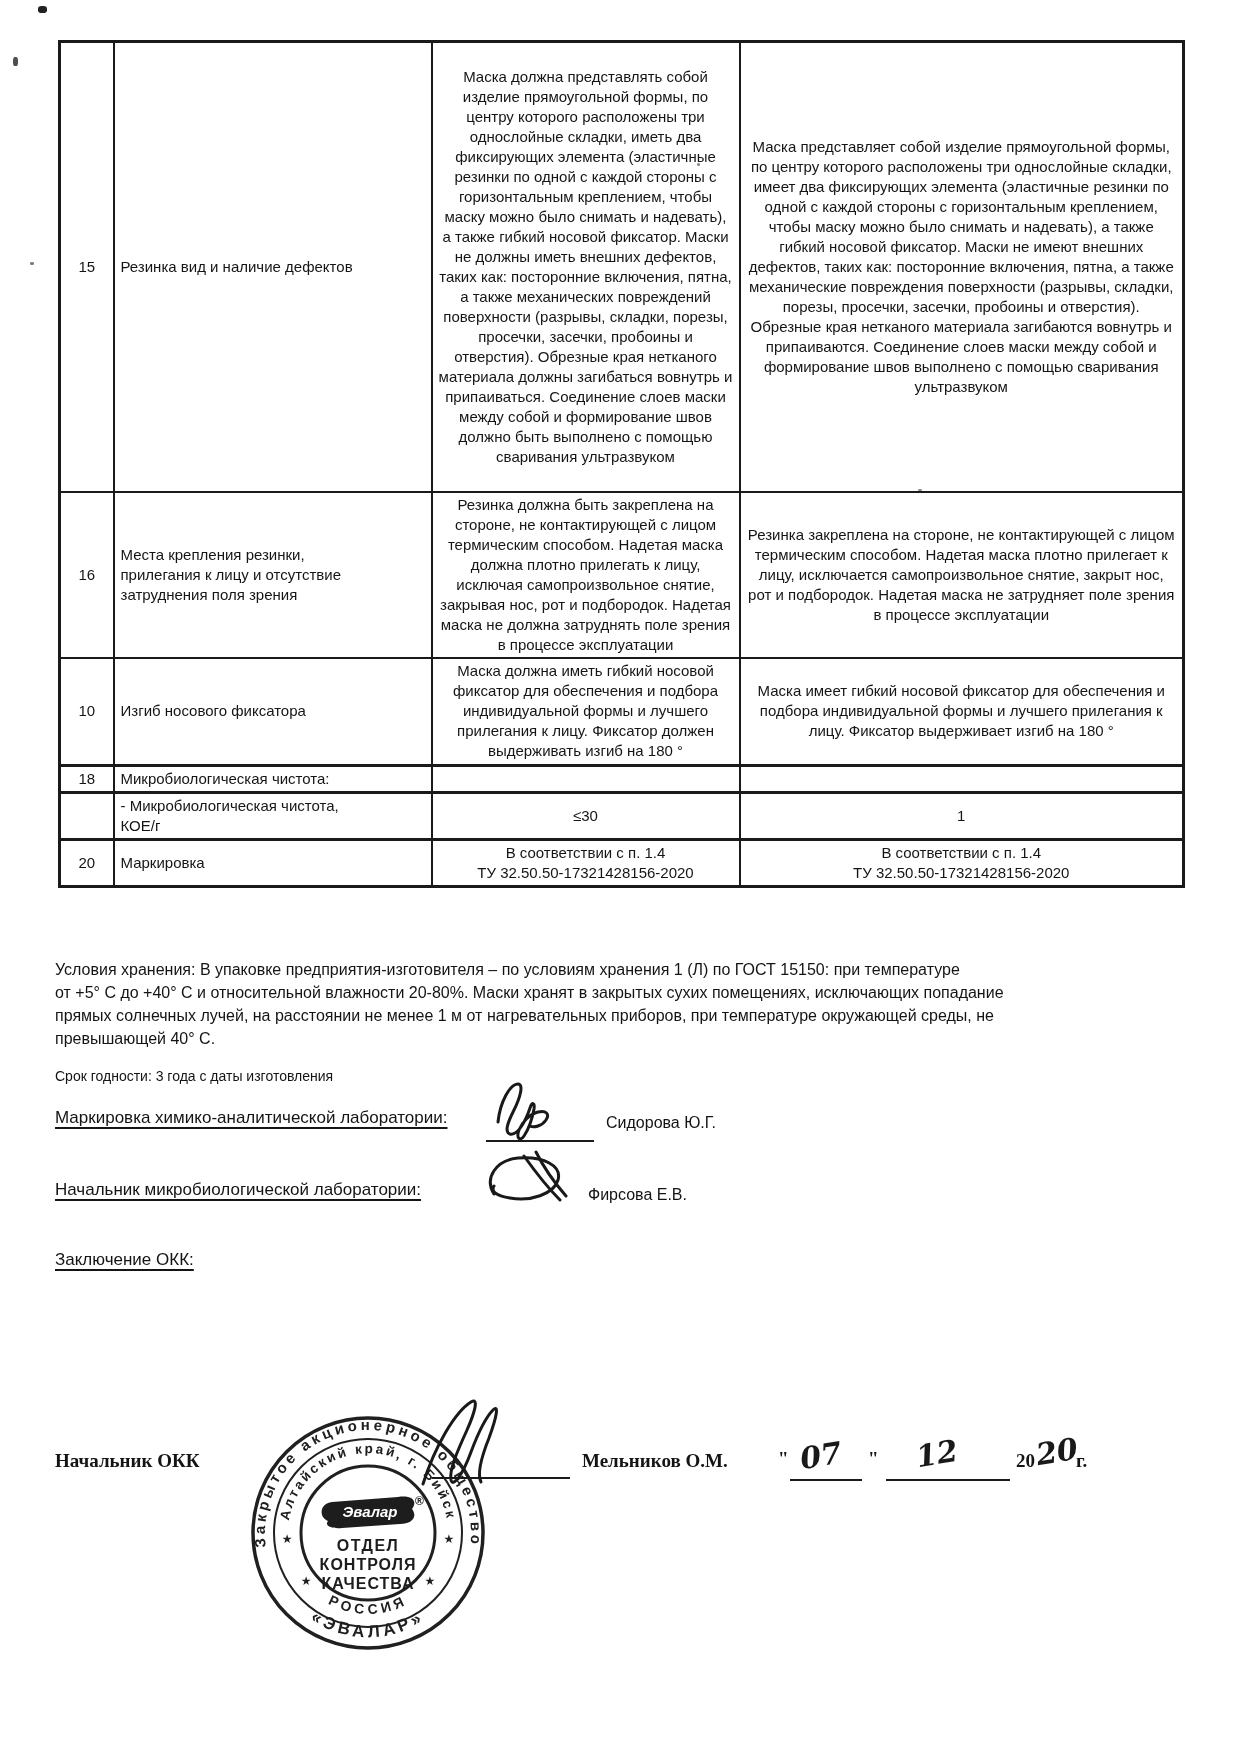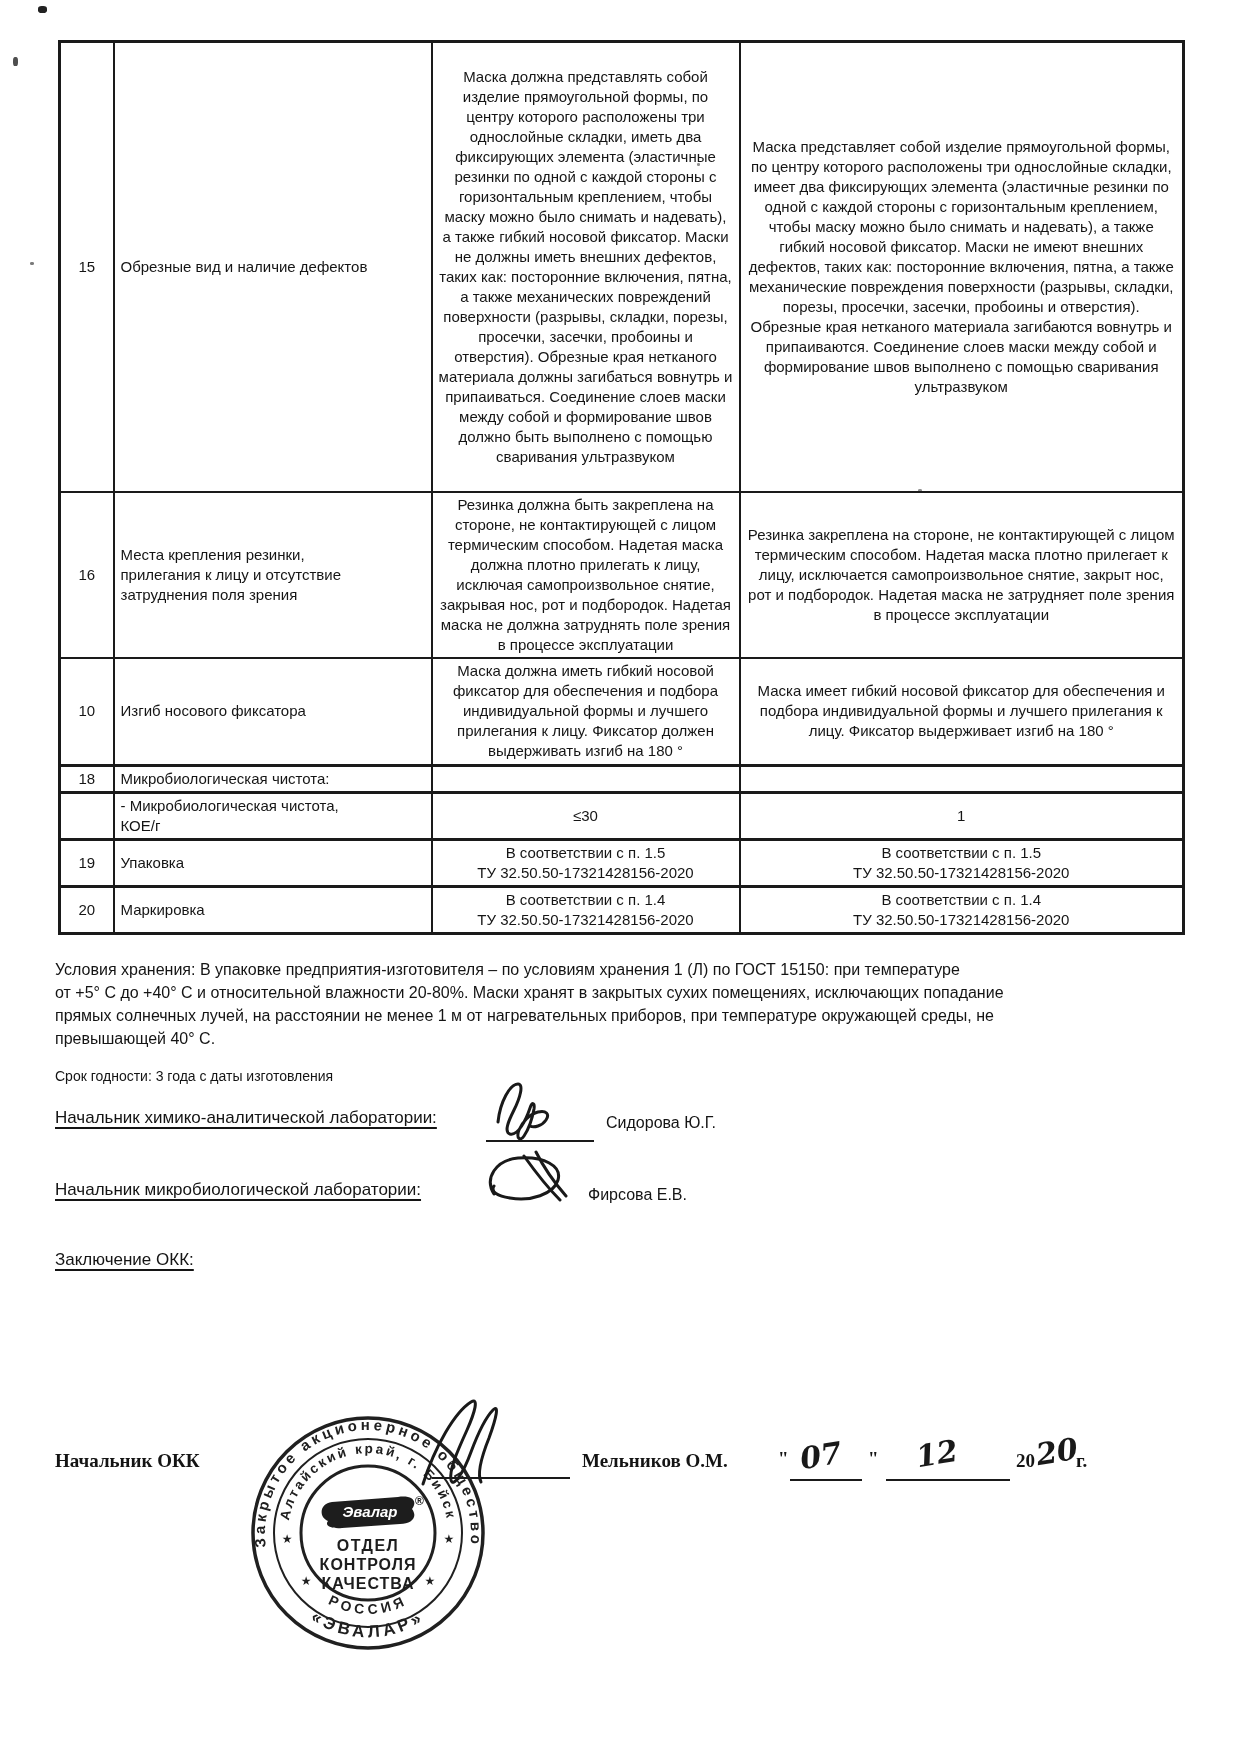--- a/index.html
+++ b/index.html
@@ -45,21 +45,21 @@
   <table class="spec">
     <colgroup>
         <col style="width:54px">
         <col style="width:318px">
         <col style="width:308px">
         <col style="width:444px">
       </colgroup>
     <tbody>
         <tr class="r15">
       <td class="td-num">15</td>
-      <td class="td-name">Обрезные вид и наличие дефектов</td>
+      <td class="td-name">Резинка вид и наличие дефектов</td>
       <td class="td-val">Маска должна представлять собой изделие прямоугольной формы, по центру которого расположены три однослойные складки, иметь два фиксирующих элемента (эластичные резинки по одной с каждой стороны с горизонтальным креплением, чтобы маску можно было снимать и надевать), а также гибкий носовой фиксатор. Маски не должны иметь внешних дефектов, таких как: посторонние включения, пятна, а также механических повреждений поверхности (разрывы, складки, порезы, просечки, засечки, пробоины и отверстия). Обрезные края нетканого материала должны загибаться вовнутрь и припаиваться. Соединение слоев маски между собой и формирование швов должно быть выполнено с помощью сваривания ультразвуком</td>
       <td class="td-val">Маска представляет собой изделие прямоугольной формы, по центру которого расположены три однослойные складки, имеет два фиксирующих элемента (эластичные резинки по одной с каждой стороны с горизонтальным креплением, чтобы маску можно было снимать и надевать), а также гибкий носовой фиксатор. Маски не имеют внешних дефектов, таких как: посторонние включения, пятна, а также механические повреждения поверхности (разрывы, складки, порезы, просечки, засечки, пробоины и отверстия). Обрезные края нетканого материала загибаются вовнутрь и припаиваются. Соединение слоев маски между собой и формирование швов выполнено с помощью сваривания ультразвуком</td>
     </tr>
     <tr class="r16">
       <td class="td-num">16</td>
       <td class="td-name">Места крепления резинки,
 прилегания к лицу и отсутствие
 затруднения поля зрения</td>
       <td class="td-val">Резинка должна быть закреплена на стороне, не контактирующей с лицом термическим способом. Надетая маска должна плотно прилегать к лицу, исключая самопроизвольное снятие, закрывая нос, рот и подбородок. Надетая маска не должна затруднять поле зрения в процессе эксплуатации</td>
       <td class="td-val">Резинка закреплена на стороне, не контактирующей с лицом термическим способом. Надетая маска плотно прилегает к лицу, исключается самопроизвольное снятие, закрыт нос, рот и подбородок. Надетая маска не затрудняет поле зрения в процессе эксплуатации</td>
@@ -76,47 +76,39 @@
       <td class="td-val"></td>
       <td class="td-val"></td>
     </tr>
     <tr class="rmb thick">
       <td class="td-num"></td>
       <td class="td-name">- Микробиологическая чистота,
 КОЕ/г</td>
       <td class="td-val">≤30</td>
       <td class="td-val">1</td>
     </tr>
-    <tr class="r19 thick">
-      <td class="td-num">19</td>
-      <td class="td-name">Упаковка</td>
-      <td class="td-val">В соответствии с п. 1.5
-ТУ 32.50.50-17321428156-2020</td>
-      <td class="td-val">В соответствии с п. 1.5
-ТУ 32.50.50-17321428156-2020</td>
-    </tr>
     <tr class="r20 thick">
       <td class="td-num">20</td>
       <td class="td-name">Маркировка</td>
       <td class="td-val">В соответствии с п. 1.4
 ТУ 32.50.50-17321428156-2020</td>
       <td class="td-val">В соответствии с п. 1.4
 ТУ 32.50.50-17321428156-2020</td>
     </tr>
   </tbody>
     </table>
 
   <div class="blk storage">Условия хранения: В упаковке предприятия-изготовителя – по условиям хранения 1 (Л) по ГОСТ 15150: при температуре
 от +5° С до +40° С и относительной влажности 20-80%. Маски хранят в закрытых сухих помещениях, исключающих попадание
 прямых солнечных лучей, на расстоянии не менее 1 м от нагревательных приборов, при температуре окружающей среды, не
 превышающей 40° С.</div>
 
   <div class="blk shelf">Срок годности: 3 года с даты изготовления</div>
 
-  <div class="blk lab" style="left:55px;top:1108px;">Начальник химико-аналитической лаборатории:</div>
+  <div class="blk lab" style="left:55px;top:1108px;">Маркировка химико-аналитической лаборатории:</div>
   <svg class="sig" style="left:488px;top:1078px;" width="120" height="64" viewBox="0 0 120 64">
     <path d="M10 44 C12 24 22 6 30 6 C36 6 32 20 26 32 C20 44 16 54 22 56 C30 58 38 42 42 30 C44 24 47 24 46 31 C44 42 40 52 36 58 C32 64 28 60 31 52 C34 44 42 36 50 34 C58 32 62 36 58 42 C54 48 46 50 42 48" fill="none" stroke="#191919" stroke-width="3" stroke-linecap="round"></path>
   </svg>
   <div class="uline" style="left:486px;top:1140px;width:108px;"></div>
   <div class="blk name" style="left:606px;top:1114px;">Сидорова Ю.Г.</div>
 
   <div class="blk lab" style="left:55px;top:1180px;">Начальник микробиологической лаборатории:</div>
   <svg class="sig" style="left:478px;top:1150px;" width="120" height="60" viewBox="0 0 120 60">
     <path d="M16 44 C6 28 18 10 40 8 C66 6 84 16 80 30 C76 44 52 52 32 48 C20 46 12 42 16 36" fill="none" stroke="#191919" stroke-width="3" stroke-linecap="round"></path>
     <path d="M46 6 C56 20 68 36 82 50 M58 2 C64 14 74 30 88 46" fill="none" stroke="#191919" stroke-width="3" stroke-linecap="round"></path>

